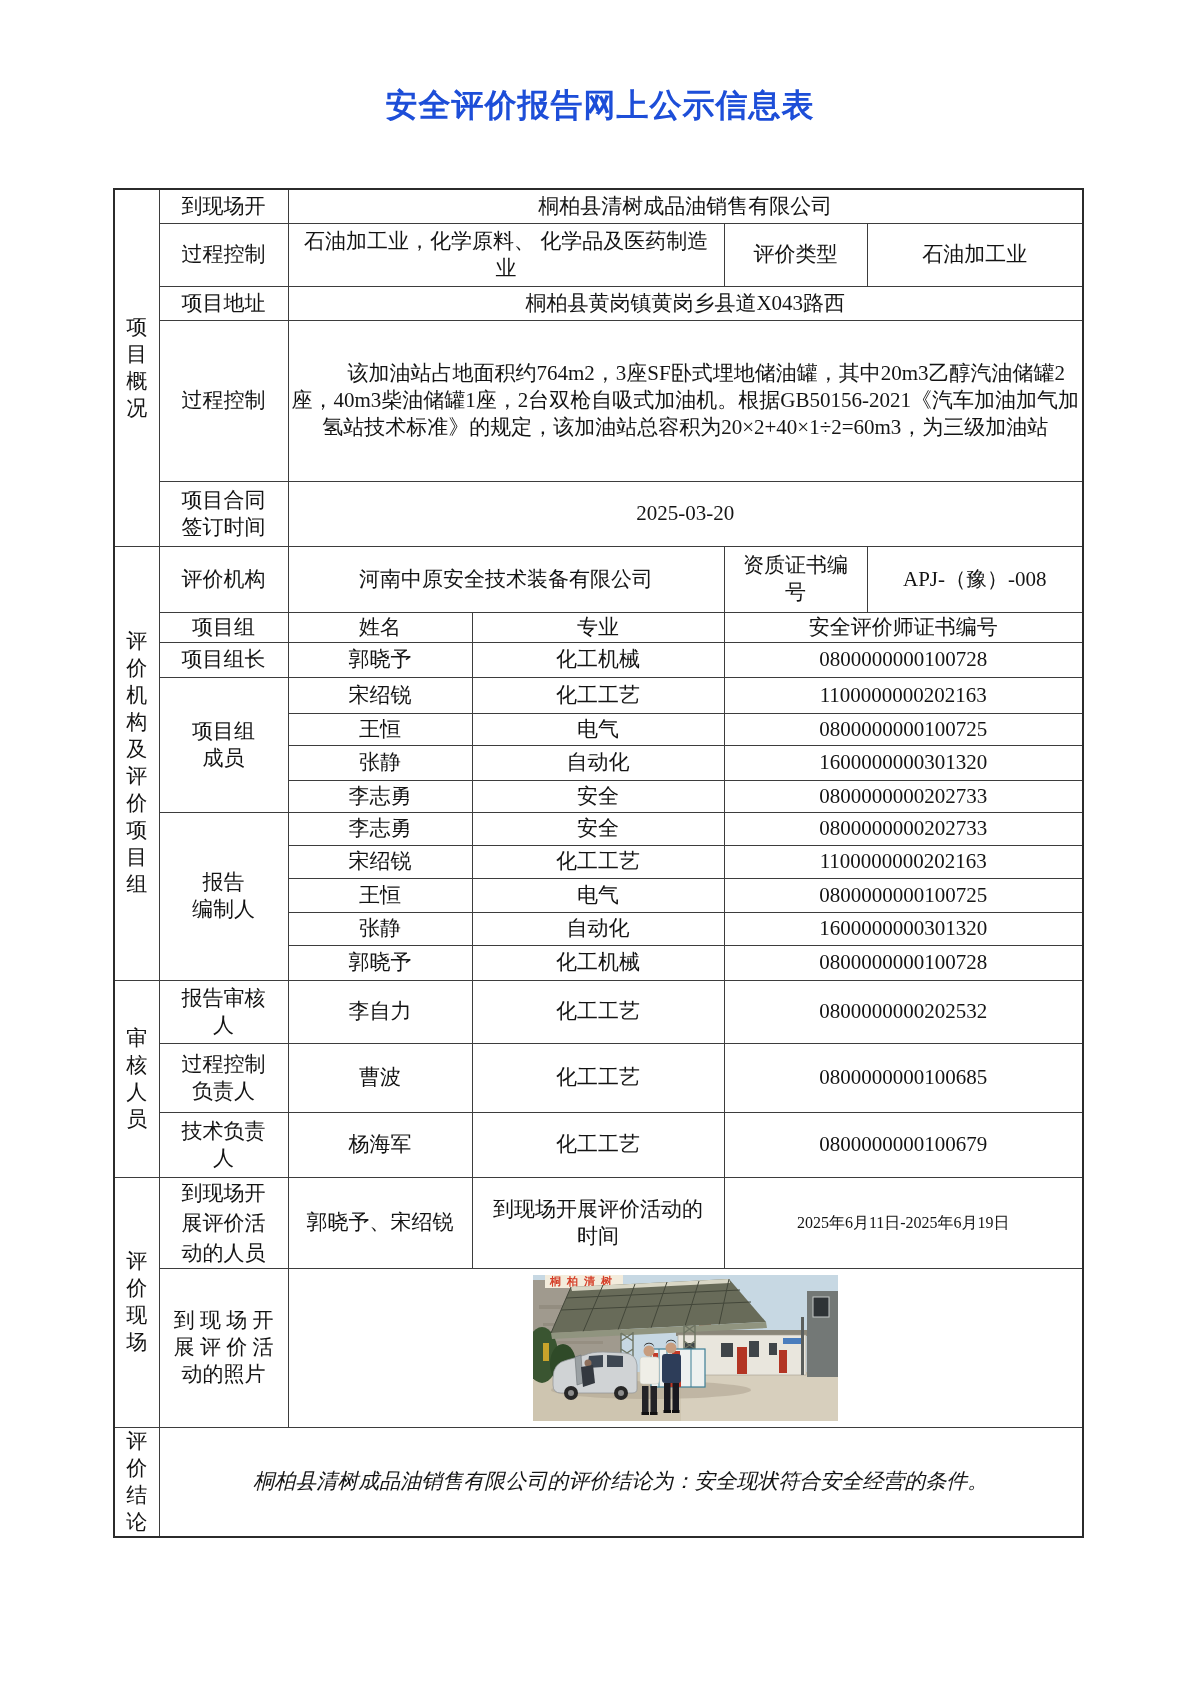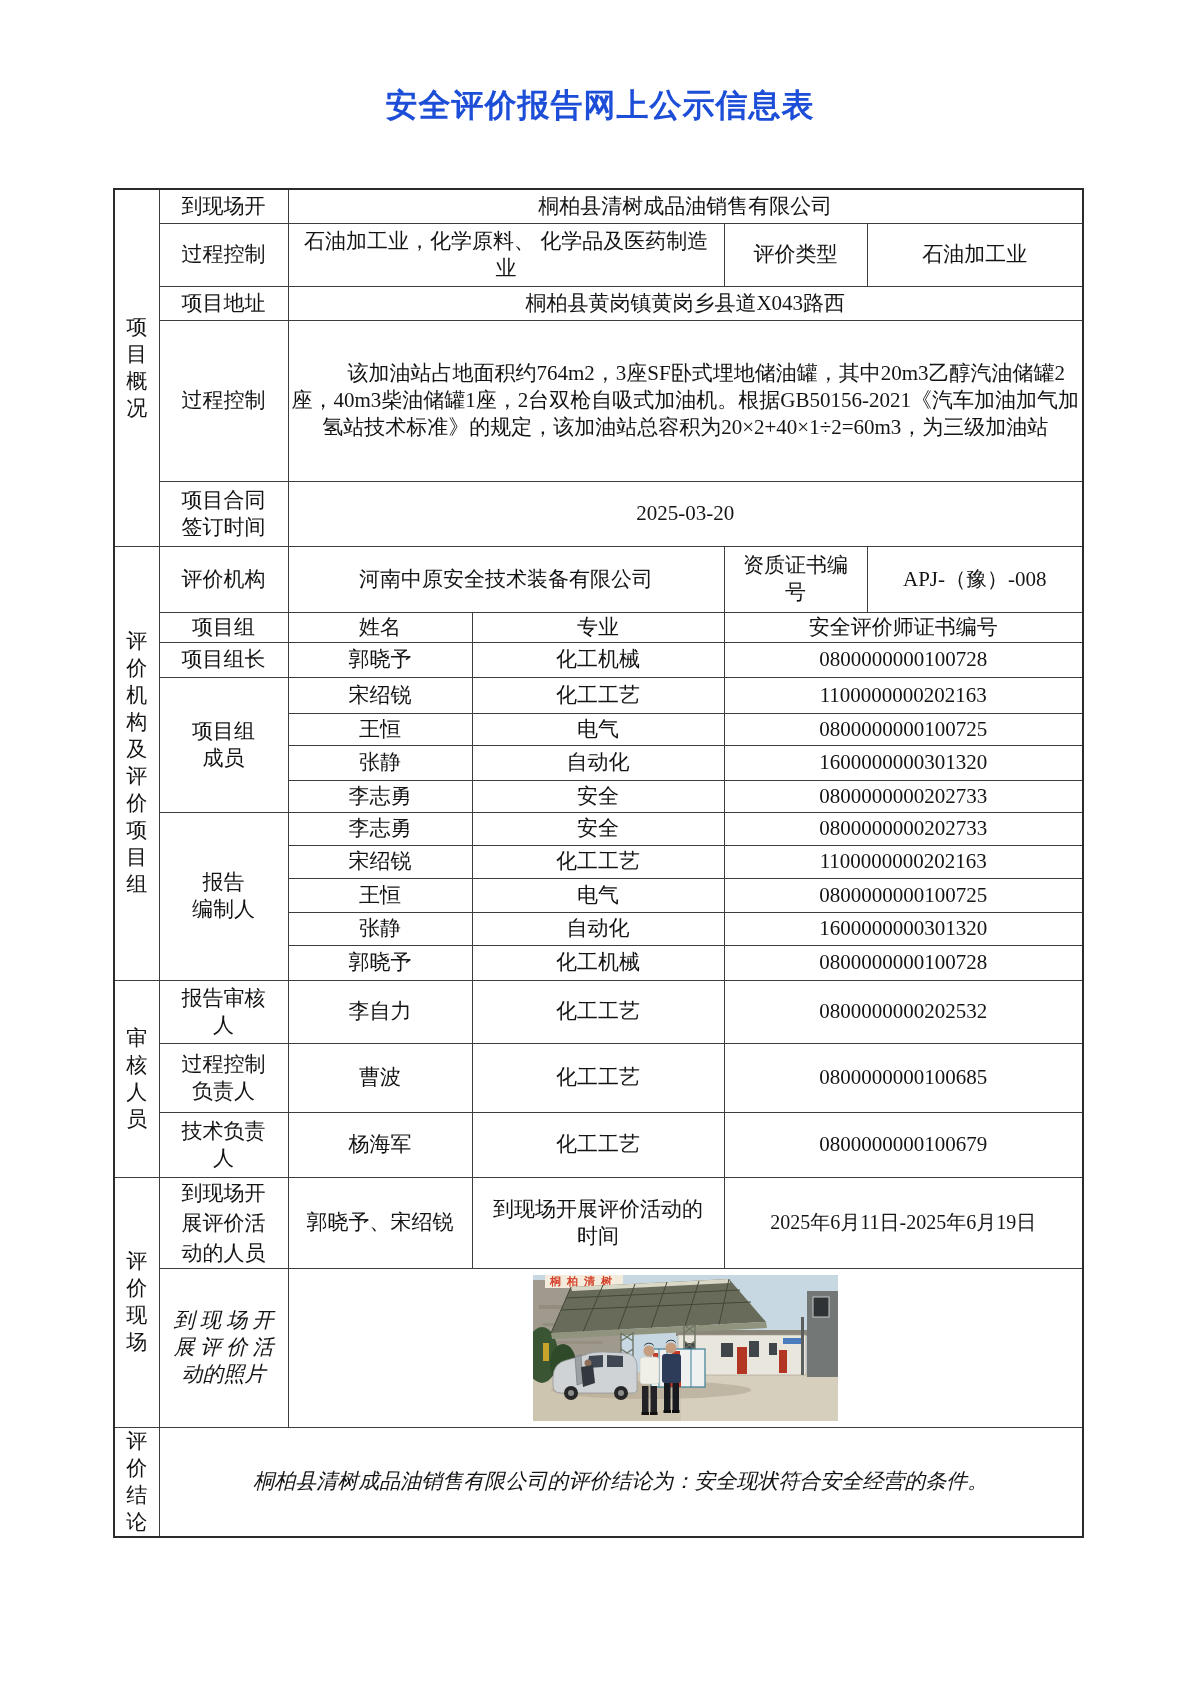--- a/index.html
+++ b/index.html
@@ -17,21 +17,21 @@
   .grp{white-space:pre-line;font-size:21px;}
   .lh50{line-height:50px;} .lh42{line-height:42px;} .lh28{line-height:28px;}
   .lh34{line-height:34px;} .lh24{line-height:24px;}
   .num{font-size:22px;font-family:Liberation Serif, serif;}
   .para{text-align:justify;vertical-align:top;padding:9px 16px 0 16px;
         text-indent:42px;line-height:35px;}
   .wrap2{line-height:30px;}
   .conc{text-align:left;padding:0 14px;line-height:30px;font-style:italic;}
   .photocell{text-align:left;vertical-align:middle;padding-left:8px;}
   .photo{width:305px;height:146px;overflow:hidden;display:inline-block;vertical-align:middle;}
-  .lbl-left{text-align:left;padding-left:12px;line-height:30px;white-space:pre-line;font-style:italic;}
+  .lbl-left{text-align:left;padding-left:12px;line-height:30px;white-space:pre-line;}
 </style>
 </head>
 <body>
 
 <div id="page">
   <div class="title">安全评价报告网上公示信息表</div>
 
   <table id="main-table">
     <colgroup>
       <col style="width:45px">
@@ -181,21 +181,21 @@
       <td rowspan="2" class="grp lh34">评
 价
 现
 场</td>
       <td class="ml" style="line-height:30px">到现场开
 展评价活
 动的人员</td>
       <td>郭晓予、宋绍锐</td>
       <td class="ml wrap2">到现场开展评价活动的
 时间</td>
-      <td colspan="2" style="font-size:20px">2025年6月11日-2025年6月19日</td>
+      <td colspan="2" style="font-size:16px">2025年6月11日-2025年6月19日</td>
     </tr>
     <tr style="height:159px">
       <td class="lbl-left tb">到 现 场 开
 展 评 价 活
 动的照片</td>
       <td colspan="4" class="photocell tb">
         <svg class="photo" viewBox="0 0 305 146">
 
           <rect x="0" y="0" width="305" height="146" fill="#c7d8e3"></rect>
 

